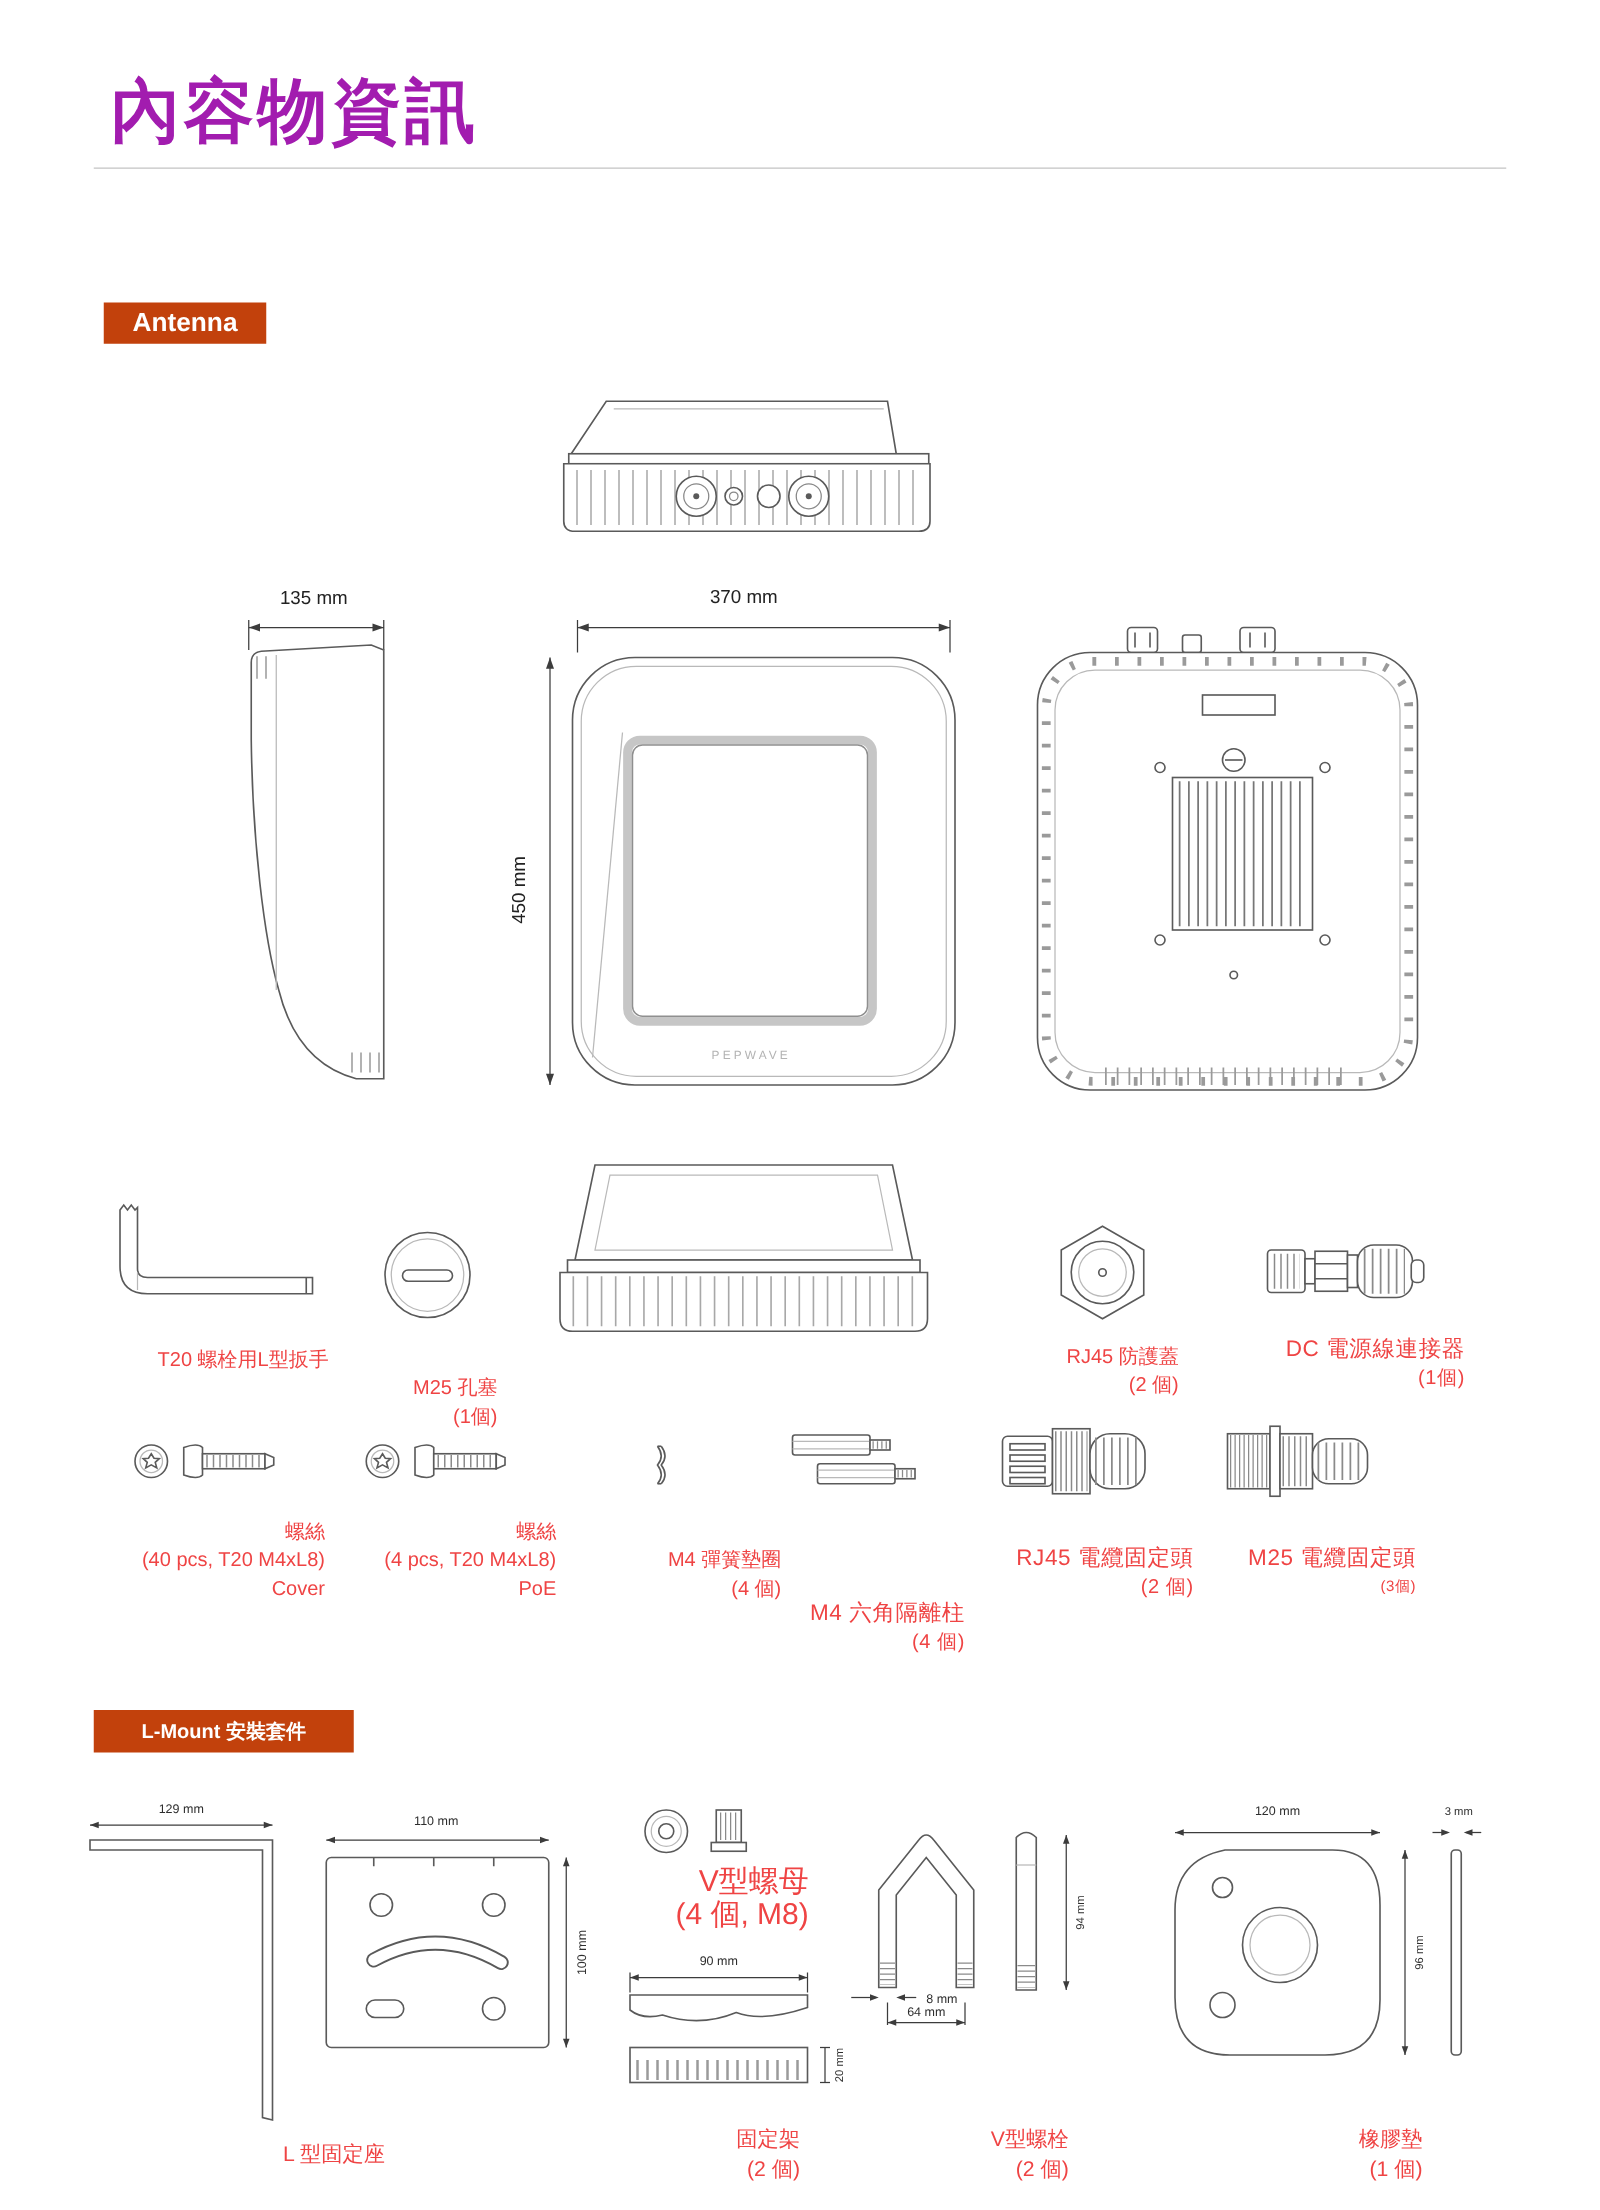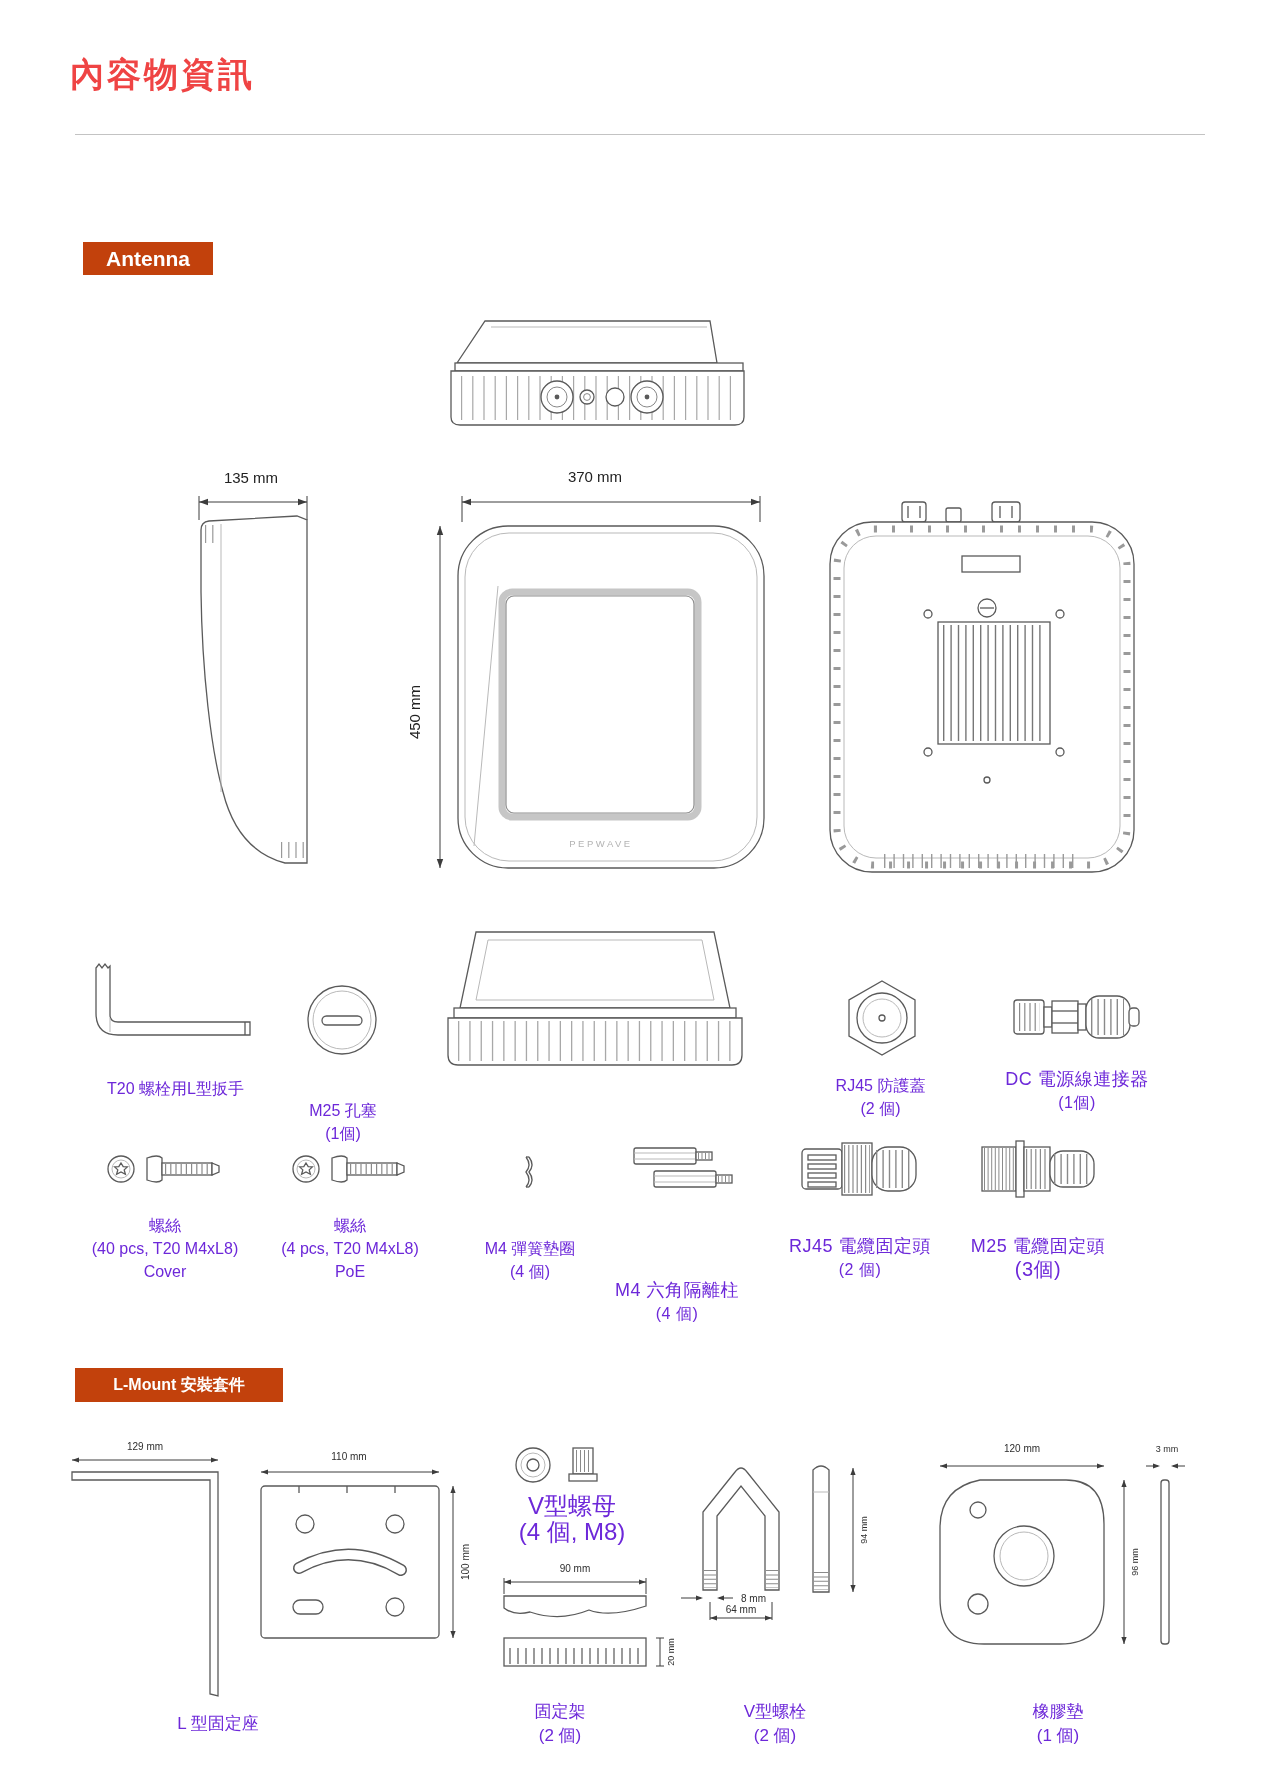--- a/index.html
+++ b/index.html
@@ -1,20 +1,20 @@
 <!DOCTYPE html>
 <html><head>
 <meta charset="utf-8">
 <style>
   html,body{margin:0;padding:0;background:#ffffff}
   body{width:1280px;height:1768px;position:relative;font-family:"Liberation Sans","DejaVu Sans",sans-serif;color:#1a1a1a;overflow:hidden}
-  .page-title{position:absolute;left:70px;top:52px;font-size:34px;font-weight:700;letter-spacing:3px;color:#ef4444}
+  .page-title{position:absolute;left:88px;top:52px;font-size:56px;font-weight:700;letter-spacing:3px;color:#a21caf}
   .rule{position:absolute;left:75px;top:134px;width:1130px;height:1px;background:#c3c3c3}
   .badge{position:absolute;background:#c2410c;color:#fff;font-weight:700;display:flex;align-items:center;justify-content:center}
-  .lbl{position:absolute;text-align:center;font-size:16px;line-height:23px;color:#6d28d9;white-space:nowrap}
+  .lbl{position:absolute;text-align:right;font-size:16px;line-height:23px;color:#ef4444;white-space:nowrap}
   .lbl-lg{font-size:18px;letter-spacing:0.5px;font-weight:400}
   .lbl-bottom{font-size:17px;line-height:24px}
   svg{position:absolute;overflow:visible}
   svg text{font-family:"Liberation Sans","DejaVu Sans",sans-serif}
   .s{stroke:#5a5a5a;fill:#fff;stroke-width:1.3}
   .sn{stroke:#5a5a5a;fill:none;stroke-width:1.3}
   .sl{stroke:#b9b9b9;fill:none;stroke-width:1}
   .dim{stroke:#3c3c3c;stroke-width:1;fill:none}
   .ar{fill:#3c3c3c;stroke:none}
   .dt{font-size:10px;fill:#2e2e2e}
@@ -233,21 +233,21 @@
 <div class="lbl lbl-lg" style="left:582px;top:1279px;width:190px">
   <div>M4 六角隔離柱</div>
   <div style="font-size:16px">(4 個)</div>
 </div>
 <div class="lbl lbl-lg" style="left:765px;top:1235px;width:190px">
   <div>RJ45 電纜固定頭</div>
   <div style="font-size:16px">(2 個)</div>
 </div>
 <div class="lbl lbl-lg" style="left:943px;top:1235px;width:190px">
   <div>M25 電纜固定頭</div>
-  <div style="font-size:20px">(3個)</div>
+  <div style="font-size:12px">(3個)</div>
 </div>
 
 <div class="badge" style="left:75px;top:1368px;width:208px;height:34px;font-size:16px">L-Mount 安裝套件</div>
 
 <svg style="left:58px;top:1438px;width:180px;height:268px" viewBox="0 0 180 268">
   <text class="dt c" x="87" y="12">129 mm</text>
   <line class="dim" x1="14" y1="22" x2="160" y2="22"></line>
   <path class="ar" d="M14,22 l7,-2.6 v5.2 z"></path>
     <path class="ar" d="M160,22 l-7,-2.6 v5.2 z"></path>
   <path class="s" d="M14,34 L160,34 L160,258 L152,256 L152,42 L14,42 Z"></path>

